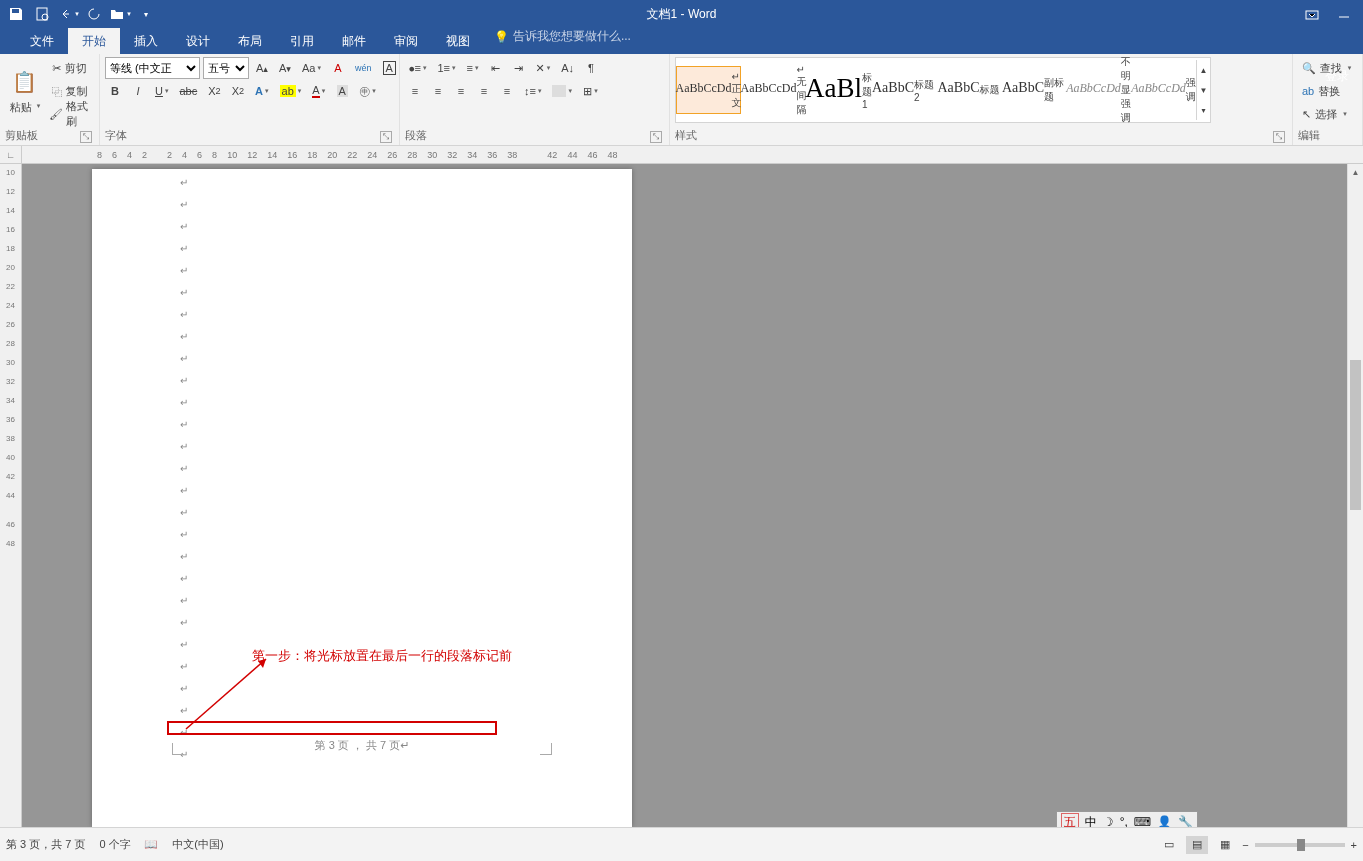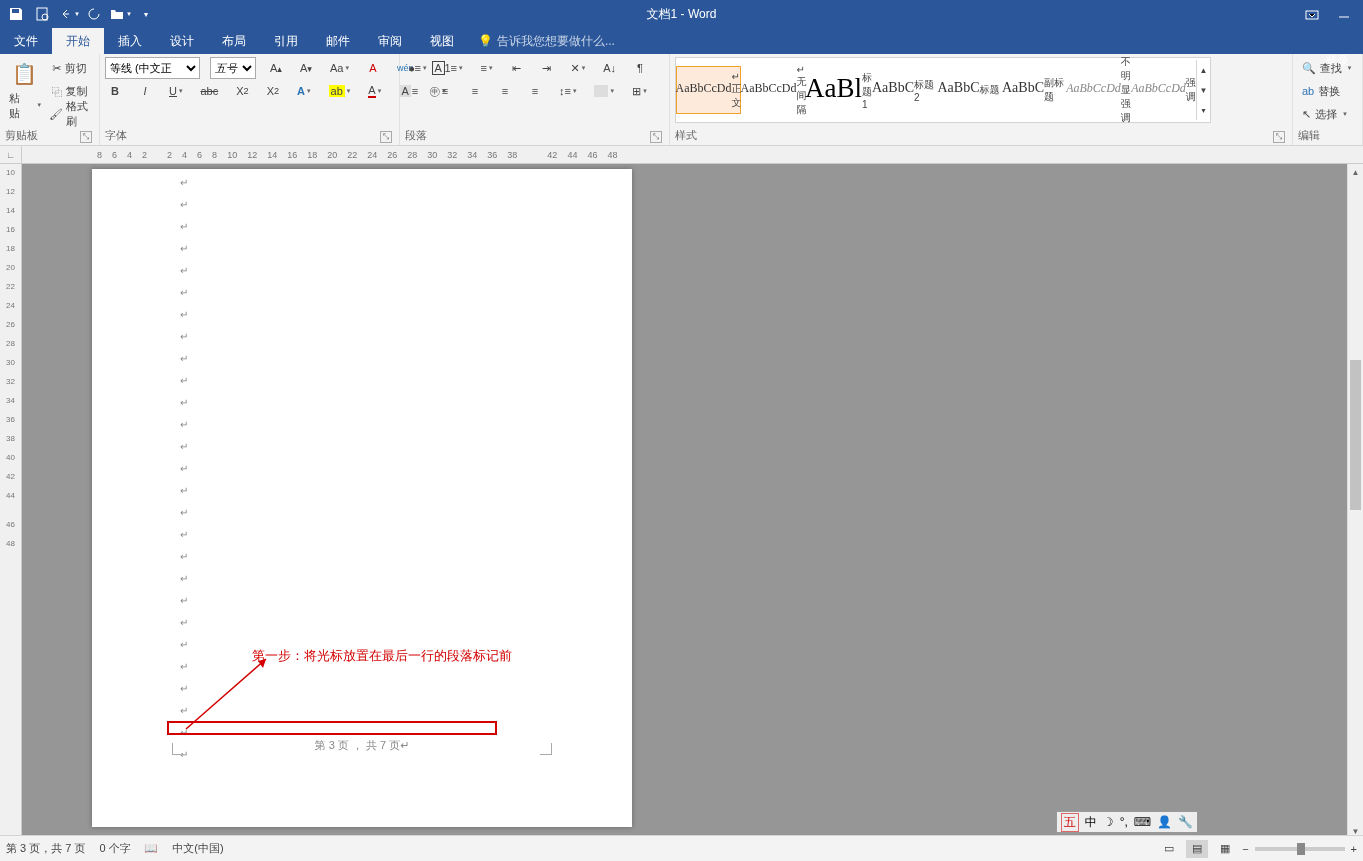--- a/index.html
+++ b/index.html
@@ -7,48 +7,48 @@
 
 
 .titlebar { background: #2b579a; height: 28px; display: flex; align-items: center; color: #fff; font-size: 12px; position: relative; }
 .titlebar .qat { display: flex; align-items: center; gap: 2px; padding-left: 4px; }
 .titlebar .qat .qbtn { width: 24px; height: 24px; display: flex; align-items: center; justify-content: center; cursor: pointer; }
 .titlebar .title { position: absolute; left: 50%; transform: translateX(-50%); }
 .titlebar .wincontrols { position: absolute; right: 0; display: flex; gap: 2px; padding-right: 4px; }
 .titlebar .wincontrols .wc { width: 30px; height: 24px; display: flex; align-items: center; justify-content: center; cursor: pointer; }
 
 
-.tabs { background: #2b579a; height: 26px; display: flex; align-items: center; color: #fff; font-size: 12px; }
+.tabs { background: #2b579a; height: 26px; display: flex; align-items: flex-start; color: #fff; font-size: 12px; padding-left: 16px; }
 .tab { padding: 5px 14px; cursor: pointer; height: 26px; display: flex; align-items: center; }
 .tab.file { background: #2b579a; }
 .tab.active { background: #f3f3f3; color: #2b579a; }
 .tell-me { color: #c9d4e7; display: flex; align-items: center; padding-left: 10px; font-size: 12px; }
 .tell-me .bulb { margin-right: 4px; }
 .signin { margin-left: auto; padding-right: 14px; cursor: pointer; margin-top: 40px; }
 
 
 .ribbon { background: #f3f3f3; height: 92px; border-bottom: 1px solid #d4d4d4; display: flex; font-size: 11px; color: #444; }
 .group { border-right: 1px solid #e1e1e1; display: flex; flex-direction: column; padding: 3px 5px 0 5px; position: relative; }
 .group-body { flex: 1; display: flex; align-items: flex-start; }
 .group-label { font-size: 11px; color: #666; padding-bottom: 2px; position: relative; }
 .group-label .dlaunch { position: absolute; right: 2px; bottom: 2px; width: 12px; height: 12px; border: 1px solid #aaa; font-size: 8px; display: flex; align-items: center; justify-content: center; cursor: pointer; }
 
 .vstack { display: flex; flex-direction: column; gap: 1px; }
-.hstack { display: flex; align-items: center; gap: 10px; }
+.hstack { display: flex; align-items: center; gap: 3px; }
 .rbtn { height: 22px; min-width: 20px; display: flex; align-items: center; justify-content: center; padding: 0 3px; cursor: pointer; border: 1px solid transparent; }
 .rbtn.small { font-size: 11px; }
 .dd { font-size: 7px; margin-left: 2px; color: #666; }
 
 .bigbtn { display: flex; flex-direction: column; align-items: center; justify-content: center; padding: 2px 4px; cursor: pointer; height: 66px; }
 .bigbtn .bicon { width: 32px; height: 32px; display: flex; align-items: center; justify-content: center; font-size: 20px; }
 .bigbtn .blabel { font-size: 11px; margin-top: 2px; }
 
 select.fontbox { height: 22px; font-size: 11px; border: 1px solid #ababab; background: #fff; }
 .fontname { width: 95px; }
-.fontsize { width: 46px; font-style: italic; }
+.fontsize { width: 46px; }
 
 
 .styles-gallery { display: flex; align-items: center; height: 66px; border: 1px solid #d4d4d4; background: #fff; }
 .style-item { width: 65px; height: 48px; display: flex; align-items: center; justify-content: center; border: 1px solid transparent; cursor: pointer; }
 .style-item.sel { border-color: #f2a226; background: #fdeada; }
 .style-preview { font-family: "Times New Roman", serif; color: #333; margin-bottom: 4px; }
 .style-preview.big { font-size: 27px; color: #000; }
 .style-preview.med { font-size: 14px; }
 .style-preview.small { font-size: 12px; }
 .style-preview.gray { color: #888; font-style: italic; }
@@ -75,21 +75,21 @@
 .page .page-corner { position: absolute; width: 12px; height: 12px; border-color: #aaa; }
 .page .pc-bl { bottom: 72px; left: 80px; border-left: 1px solid #aaa; border-bottom: 1px solid #aaa; }
 .page .pc-br { bottom: 72px; right: 80px; border-right: 1px solid #aaa; border-bottom: 1px solid #aaa; }
 .page .pagenum { position: absolute; bottom: 74px; left: 50%; transform: translateX(-50%); font-size: 11px; color: #888; }
 
 
 .annot-box { position: absolute; border: 2px solid #d20000; height: 14px; }
 .annot-text { position: absolute; color: #d20000; font-size: 13px; }
 
 
-.statusbar { position: absolute; bottom: 0; left: 0; right: 0; height: 26px; background: #f3f3f3; border-top: 1px solid #d4d4d4; display: flex; align-items: center; font-size: 11px; color: #444; padding: 0 6px; gap: 14px; }
+.statusbar { position: absolute; bottom: 0; left: 0; right: 0; height: 34px; background: #f3f3f3; border-top: 1px solid #d4d4d4; display: flex; align-items: center; font-size: 11px; color: #444; padding: 0 6px; gap: 14px; }
 .statusbar .sb-item { cursor: pointer; }
 .statusbar .right { margin-left: auto; display: flex; align-items: center; gap: 6px; }
 .viewbtn { width: 22px; height: 18px; display: flex; align-items: center; justify-content: center; cursor: pointer; }
 .viewbtn.active { background: #d4d4d4; }
 .zoom-slider { width: 90px; height: 4px; background: #ccc; position: relative; }
 .zoom-slider .thumb { position: absolute; width: 8px; height: 12px; background: #888; top: -4px; left: 42px; }
 
 
 .imebar { position: absolute; right: 165px; bottom: 28px; background: #eee; border: 1px solid #999; height: 22px; display: flex; align-items: center; padding: 0 4px; gap: 6px; font-size: 12px; }
 .imebar .ime-item { cursor: pointer; font-size: 12px; }

